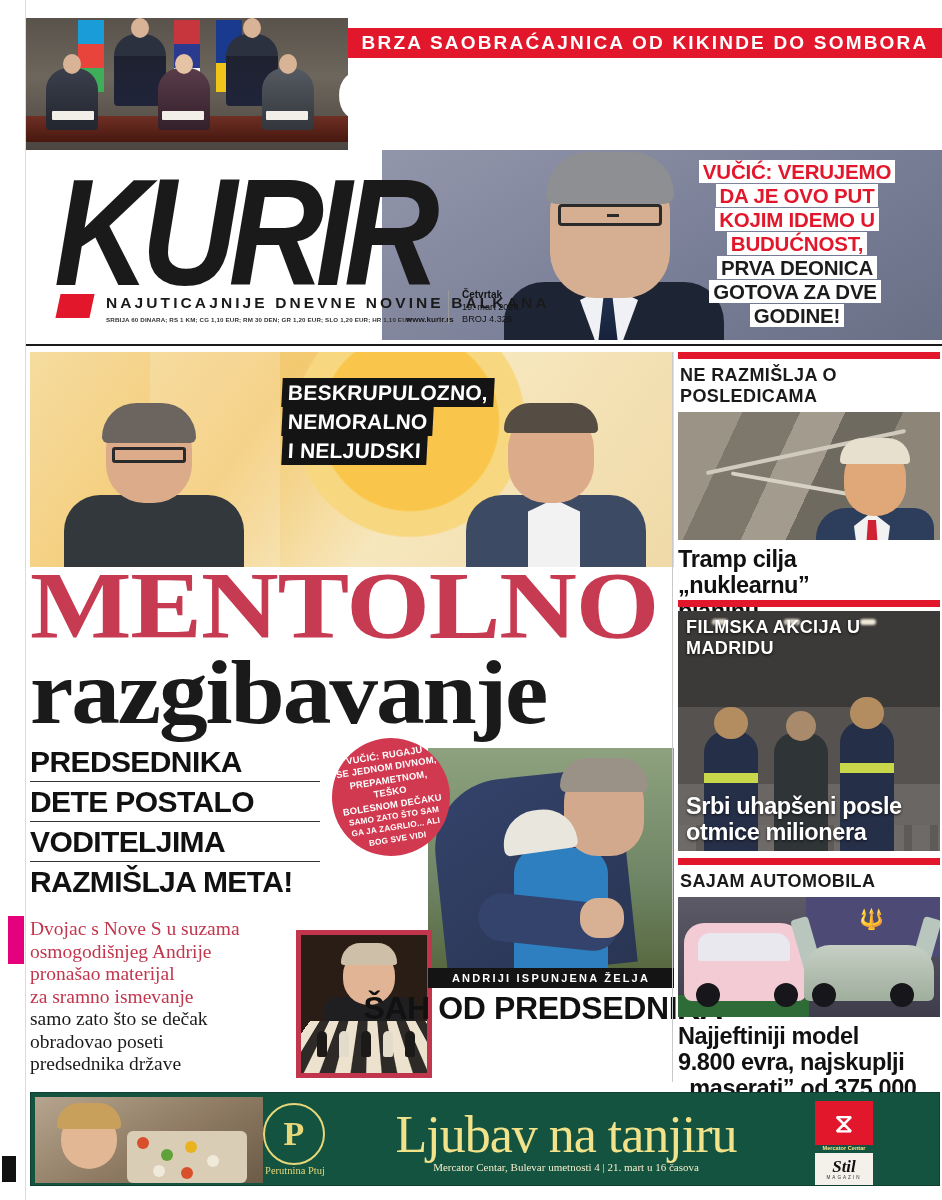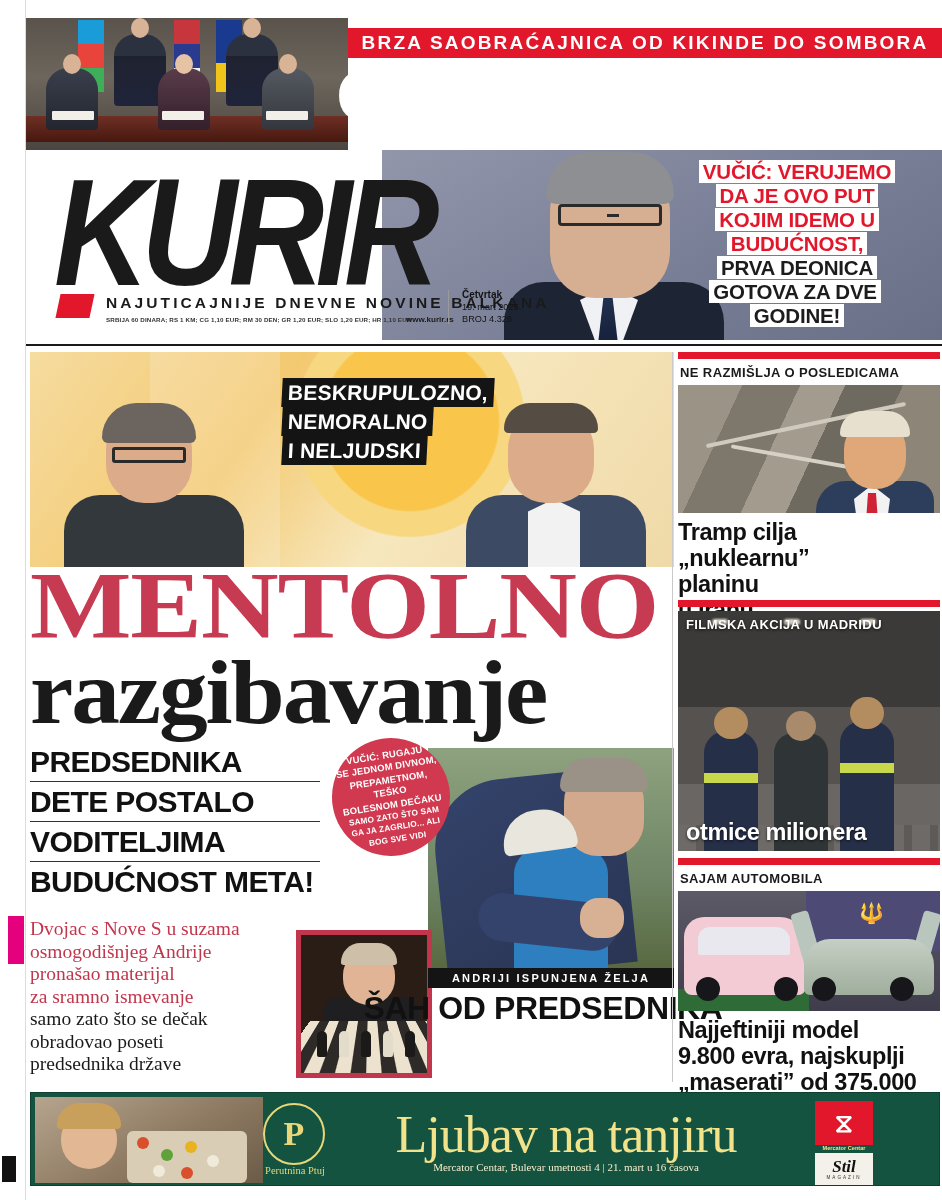--- a/index.html
+++ b/index.html
@@ -377,21 +377,21 @@
 
   
   .side-col {
     position: absolute; left: 652px; top: 352px;
     width: 262px; height: 730px;
   }
   .side-div { position:absolute; left:-6px; top:0; width:1px; height:730px; background:#c9c9c9; }
   .side-item { position: absolute; left: 0; width: 262px; }
   .side-redbar { width: 262px; height: 7px; background: #e2172b; }
   .side-kicker {
-    font-size: 13px; font-weight: bold; letter-spacing: .4px;
+    font-size: 18px; font-weight: bold; letter-spacing: .4px;
     color: #1a1a1a; margin: 6px 0 5px 2px;
   }
   .side-photo { width: 262px; position: relative; overflow: hidden; }
   .side-title {
     font-size: 23.5px; font-weight: bold; line-height: 26px;
     color: #111; letter-spacing: -.4px; margin-top: 6px;
   }
   .side-title.ontop {
     position: absolute; left: 8px; bottom: 6px; color: #fff; margin: 0;
     text-shadow: 0 1px 3px rgba(0,0,0,.7);
@@ -606,21 +606,21 @@
         <span>I NELJUDSKI</span>
       </div>
 
       <div class="mentolno">MENTOLNO</div>
       <div class="razgib">razgibavanje</div>
 
       <div class="subhead">
         <div>PREDSEDNIKA</div>
         <div>DETE POSTALO</div>
         <div>VODITELJIMA</div>
-        <div style="border:none;">BUDUĆNOST META!</div>
+        <div style="border:none;">RAZMIŠLJA META!</div>
       </div>
 
       <div class="lede">
         <span class="r">Dvojac s Nove S u suzama</span><br>
         <span class="r">osmogodišnjeg Andrije</span><br>
         <span class="r">pronašao materijal</span><br>
         <span class="r">za sramno ismevanje</span><br>
         <span>samo zato što se dečak</span><br>
         <span>obradovao poseti</span><br>
         <span>predsednika države</span>
@@ -694,21 +694,21 @@
           <div class="ph-hall"></div>
           <div class="ph-light" style="left:34px;"></div>
           <div class="ph-light" style="left:106px;"></div>
           <div class="ph-light" style="left:182px;"></div>
           <div class="ph-floor"></div>
           <div class="ph-cop" style="left:26px;"></div>
           <div class="ph-susp"></div>
           <div class="ph-cop" style="left:162px;height:130px;"></div>
           <div class="side-kicker onphoto">FILMSKA AKCIJA U MADRIDU</div>
           <div class="side-title ontop">
-            <br>
+            <span>Srbi uhapšeni posle</span><br>
             <span>otmice milionera</span>
           </div>
         </div>
       </div>
 
       <div class="side-item" style="top:506px;">
         <div class="side-redbar"></div>
         <div class="side-kicker">SAJAM AUTOMOBILA</div>
         <div class="side-photo" style="height:120px;">
           <div class="ph-cars"></div>

